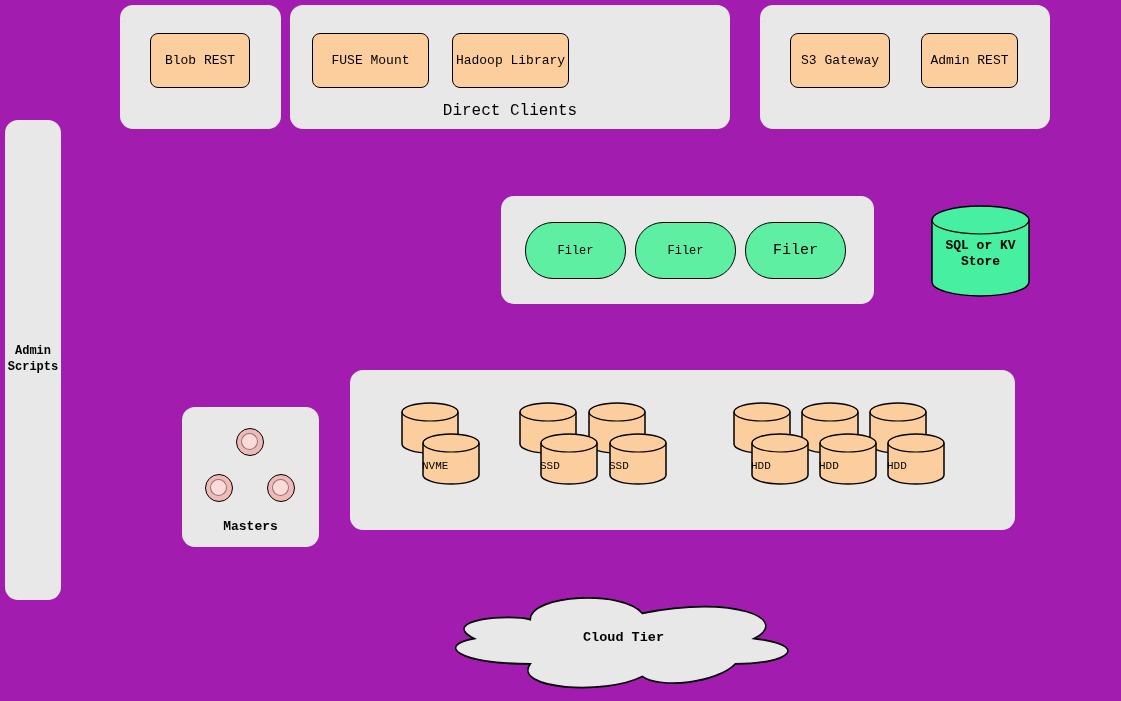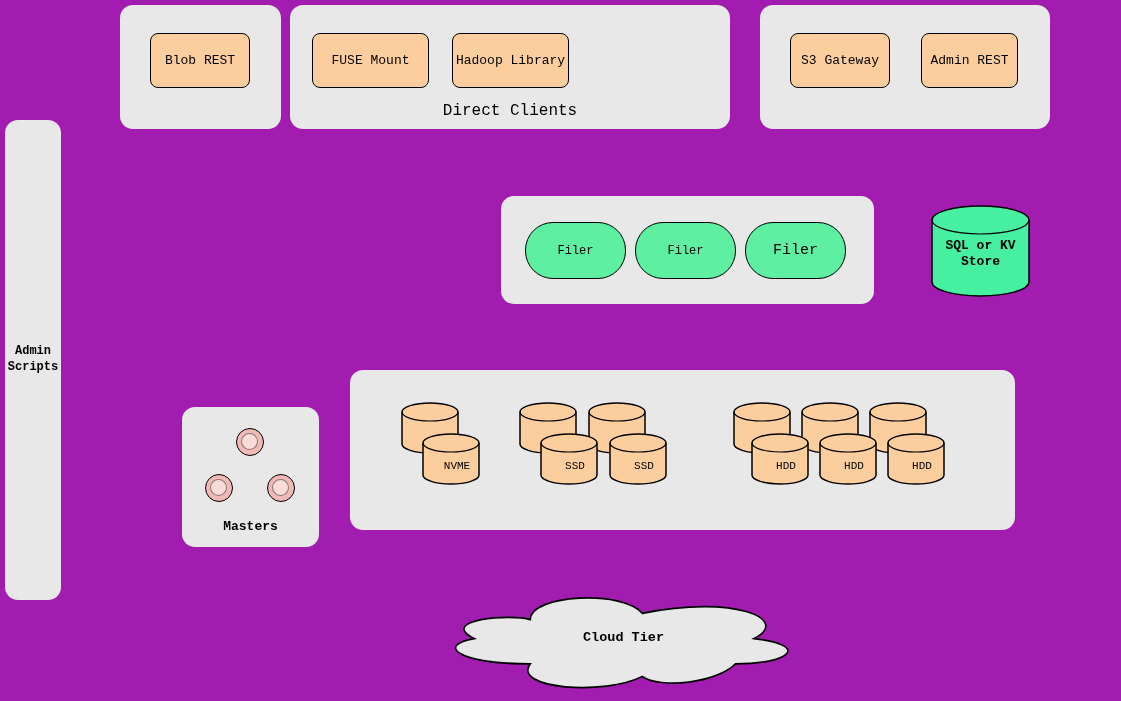--- a/index.html
+++ b/index.html
@@ -16,21 +16,21 @@
   }
   .btn.orange { background: #fcce9d; }
   .btn.green  { background: #5eefa3; font-size: 12px; border-radius: 28px; }
   .btn.green.large { font-size: 15px; }
   .panel-caption { position: absolute; left: 0; right: 0; text-align: center; font-size: 16px; }
   .admin { display: flex; align-items: center; justify-content: center; }
   .admin-label { font-weight: bold; font-size: 12px; text-align: center; white-space: pre-line; line-height: 1.3; }
   .cyl { position: absolute; width: 58px; height: 52px; }
   .cyl-body { fill: #fcce9d; stroke: #000; stroke-width: 1.5; }
   .cyl-lip  { fill: none; stroke: #000; stroke-width: 1.2; }
-  .cyl-label { position: absolute; left: 0; right: 0; top: 27px; text-align: center; font-size: 11px; margin-left: 12px; }
+  .cyl-label { position: absolute; left: 0; right: 0; top: 27px; font-size: 11px; }
   .store-cyl { position: absolute; width: 99px; height: 92px; }
   .store-body { fill: #47efa0; stroke: #000; stroke-width: 1.5; }
   .store-label {
     position: absolute; left: 0; right: 0; top: 33px; text-align: center;
     font-weight: bold; font-size: 13px; line-height: 1.2; padding: 0 6px;
   }
   .master-circle {
     position: absolute; width: 28px; height: 28px; border-radius: 50%;
     background: #f2bab7; border: 1.5px solid #000;
   }

